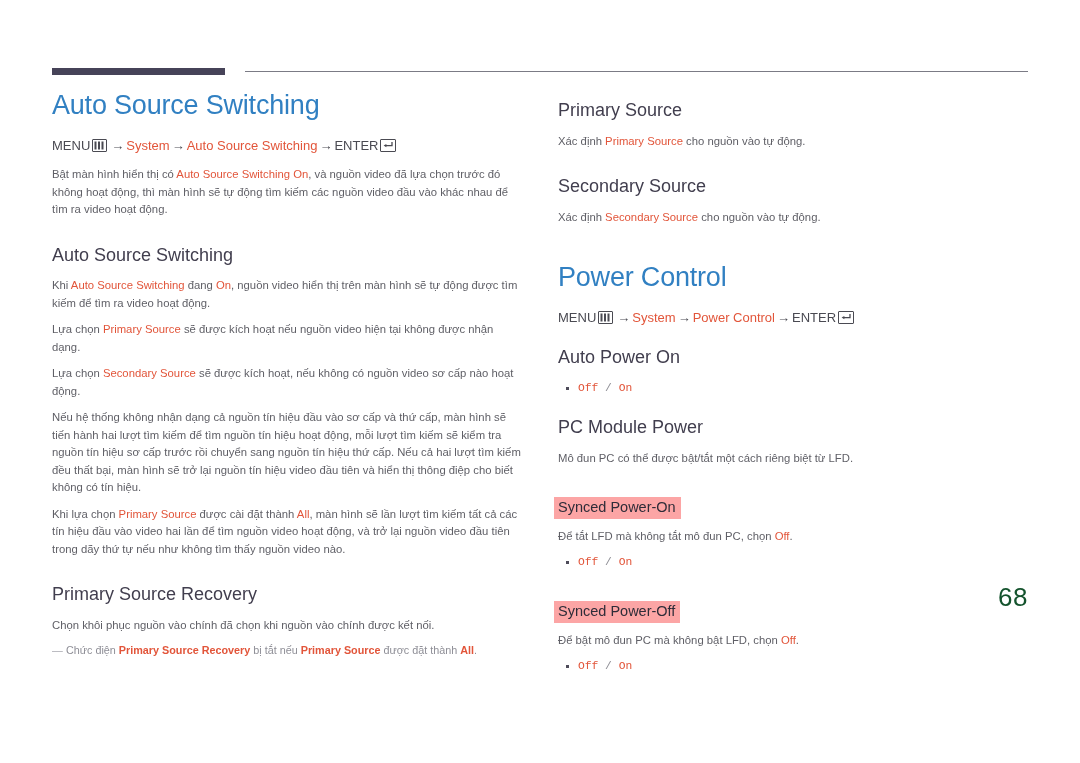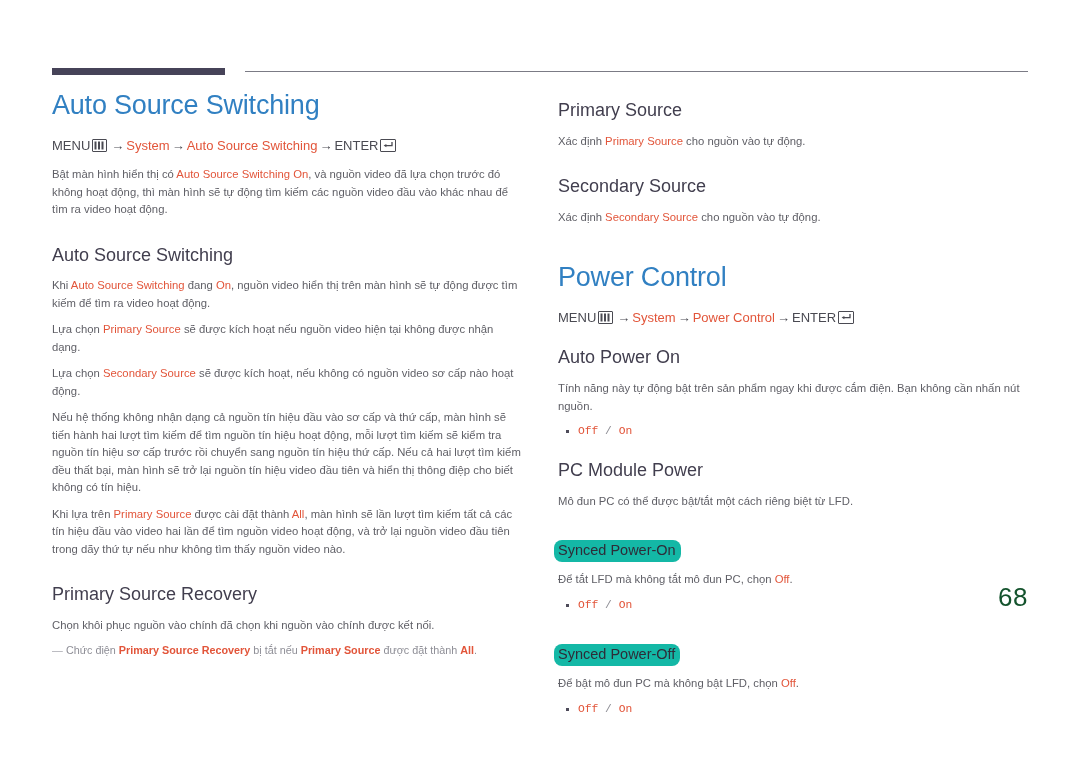--- a/index.html
+++ b/index.html
@@ -73,25 +73,24 @@
   }
   h3.sub-title {
     font-size: 14.5px;
     font-weight: normal;
     color: #413e4e;
     margin: 22px 0 9px 0;
     line-height: 1.2;
   }
   h3.sub-title.hl {
     display: inline-block;
-    background: #14b8a6;
+    background: #fca5a5;
     color: #2e2c38;
     padding: 2px 5px 3px 4px;
     margin-left: -4px;
-    border-radius: 8px;
   }
   .menu-path {
     font-size: 13px;
     color: #4a4a52;
     margin: 8px 0 11px 0;
     line-height: 1.4;
     white-space: nowrap;
   }
   p.body {
     font-size: 11.3px;
@@ -192,21 +191,21 @@
     <h2 class="section-title">Auto Source Switching</h2>
 
     <p class="body"><span>Khi </span><span class="hi">Auto Source Switching</span><span> đang </span><span class="hi">On</span><span>, nguồn video hiển thị trên màn hình sẽ tự động được tìm kiếm để tìm ra video hoạt động.</span></p>
 
     <p class="body"><span>Lựa chọn </span><span class="hi">Primary Source</span><span> sẽ được kích hoạt nếu nguồn video hiện tại không được nhận dạng.</span></p>
 
     <p class="body"><span>Lựa chọn </span><span class="hi">Secondary Source</span><span> sẽ được kích hoạt, nếu không có nguồn video sơ cấp nào hoạt động.</span></p>
 
     <p class="body">Nếu hệ thống không nhận dạng cả nguồn tín hiệu đầu vào sơ cấp và thứ cấp, màn hình sẽ tiến hành hai lượt tìm kiếm để tìm nguồn tín hiệu hoạt động, mỗi lượt tìm kiếm sẽ kiểm tra nguồn tín hiệu sơ cấp trước rồi chuyển sang nguồn tín hiệu thứ cấp. Nếu cả hai lượt tìm kiếm đều thất bại, màn hình sẽ trở lại nguồn tín hiệu video đầu tiên và hiển thị thông điệp cho biết không có tín hiệu.</p>
 
-    <p class="body"><span>Khi lựa trên </span><span class="hi">Primary Source</span><span> được cài đặt thành </span><span class="hi">All</span><span>, màn hình sẽ lần lượt tìm kiếm tất cả các tín hiệu đầu vào video hai lần để tìm nguồn video hoạt động, và trở lại nguồn video đầu tiên trong dãy thứ tự nếu như không tìm thấy nguồn video nào.</span></p>
+    <p class="body"><span>Khi lựa chọn </span><span class="hi">Primary Source</span><span> được cài đặt thành </span><span class="hi">All</span><span>, màn hình sẽ lần lượt tìm kiếm tất cả các tín hiệu đầu vào video hai lần để tìm nguồn video hoạt động, và trở lại nguồn video đầu tiên trong dãy thứ tự nếu như không tìm thấy nguồn video nào.</span></p>
 
     <h2 class="section-title">Primary Source Recovery</h2>
 
     <p class="body tight">Chọn khôi phục nguồn vào chính đã chọn khi nguồn vào chính được kết nối.</p>
 
     <p class="note"><span class="dash">―</span><span>Chức điện </span><span class="hi-b">Primary Source Recovery</span><span> bị tắt nếu </span><span class="hi-b">Primary Source</span><span> được đặt thành </span><span class="hi-b">All</span><span>.</span></p>
 
   </div>
 
   <div class="col col-right">
@@ -227,21 +226,20 @@
             <rect x="4" y="0.5" width="2" height="8" fill="#4a4a52"></rect>
             <rect x="7.5" y="0.5" width="2" height="8" fill="#4a4a52"></rect>
           </svg></span><span class="arrow">→</span><span class="hi">System</span><span class="arrow">→</span><span class="hi">Power Control</span><span class="arrow">→</span><span>ENTER</span><span class="key"><svg width="12" height="9" viewBox="0 0 12 9">
             <path d="M10 1 v3.6 H3.2" stroke="#4a4a52" stroke-width="1.3" fill="none"></path>
             <path d="M4.4 2.9 L1.6 4.6 L4.4 6.3 z" fill="#4a4a52"></path>
           </svg></span>
     </div>
 
     <h2 class="section-title" style="margin-top:20px">Auto Power On</h2>
 
-    <p class="body tight">Tính năng này tự động bật trên sản phẩm ngay khi được cắm điện. Bạn không cần nhấn nút nguồn.</p>
 
     <ul class="opts">
       <li><span class="hi">Off</span><span class="gray"> / </span><span class="hi">On</span></li>
     </ul>
 
     <h2 class="section-title" style="margin-top:20px">PC Module Power</h2>
 
     <p class="body tight">Mô đun PC có thể được bật/tắt một cách riêng biệt từ LFD.</p>
 
     <h3 class="sub-title hl">Synced Power-On</h3>

